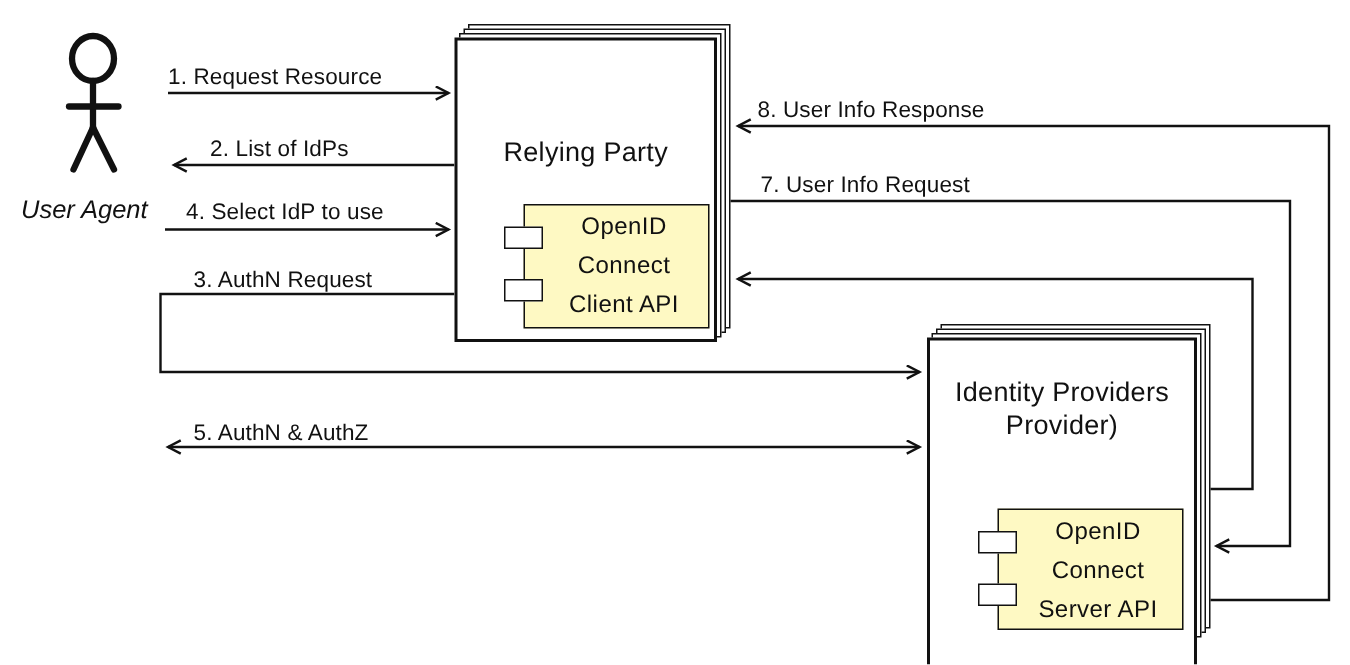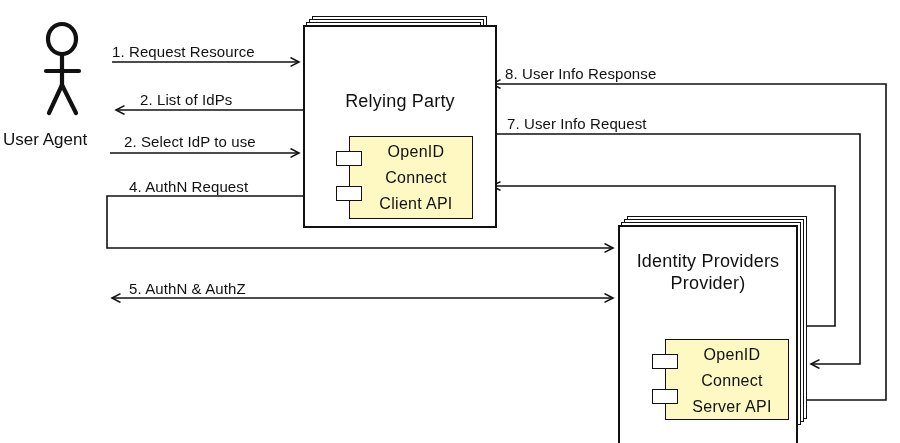--- a/index.html
+++ b/index.html
@@ -69,24 +69,25 @@
   
   .msg-label {
     position: absolute;
     font-size: 15px;
     white-space: nowrap;
     z-index: 4;
     letter-spacing: 0.1px;
   }
   .actor-label {
     position: absolute;
-    left: 3px; top: 130px;
+    left: 14px; top: 130px;
     font-size: 17px;
     white-space: nowrap;
     z-index: 4;
+    font-style: italic;
   }
 </style>
 </head>
 <body>
 
 <div class="canvas">
 
   <svg class="connector-layer" viewBox="0 0 900 443">
     <defs>
       <marker id="ah" markerUnits="userSpaceOnUse" markerWidth="14" markerHeight="12" refX="9" refY="5" orient="auto">
@@ -112,30 +113,30 @@
       <polyline points="802,326 835,326 835,186 492,186" marker-end="url(#ah)"></polyline>
       <polyline points="485,134 860,134 860,364 811,364" marker-end="url(#ah)"></polyline>
       <polyline points="802,400 886,400 886,84 492,84" marker-end="url(#ah)"></polyline>
     </g>
   </svg>
 
   <div class="actor-label">User Agent</div>
 
   <div class="msg-label" style="left:112px; top:43px;">1. Request Resource</div>
   <div class="msg-label" style="left:140px; top:91px;">2. List of IdPs</div>
-  <div class="msg-label" style="left:124px; top:133px;">2. Select IdP to use</div>
-  <div class="msg-label" style="left:129px; top:178px;">4. AuthN Request</div>
+  <div class="msg-label" style="left:124px; top:133px;">4. Select IdP to use</div>
+  <div class="msg-label" style="left:129px; top:178px;">3. AuthN Request</div>
   <div class="msg-label" style="left:129px; top:280px;">5. AuthN &amp; AuthZ</div>
   <div class="msg-label" style="left:507px; top:115px;">7. User Info Request</div>
   <div class="msg-label" style="left:505px; top:65px;">8. User Info Response</div>
 
   <div class="stack-layer" style="left:312px; top:16px; width:175px; height:203px;"></div>
   <div class="stack-layer" style="left:309px; top:19px; width:175px; height:203px;"></div>
   <div class="stack-layer" style="left:306px; top:22px; width:175px; height:203px;"></div>
-  <div class="entity-box" style="left:303px; top:25px; width:194px; height:203px;">
+  <div class="entity-box" style="left:303px; top:25px; width:175px; height:203px;">
     <div class="entity-title" style="top:63px;">Relying Party</div>
     <div class="component-box" style="left:44px; top:109px; width:124px; height:83px;">
       <div class="component-tab tab-1"></div>
       <div class="component-tab tab-2"></div>
       <div class="component-text">
         <div>OpenID</div>
         <div>Connect</div>
         <div>Client API</div>
       </div>
     </div>

